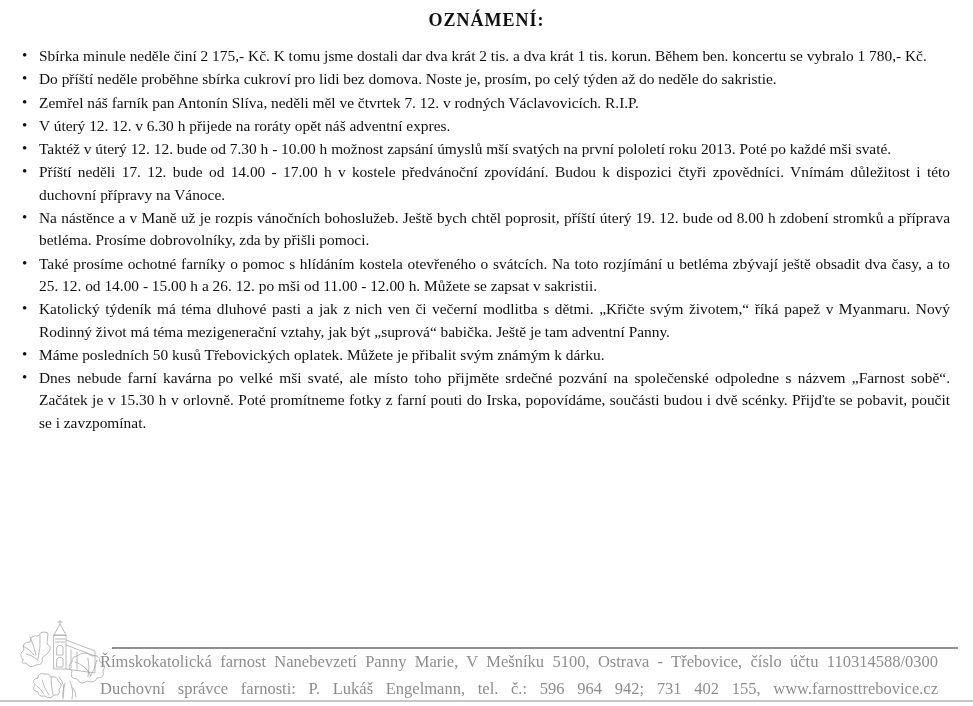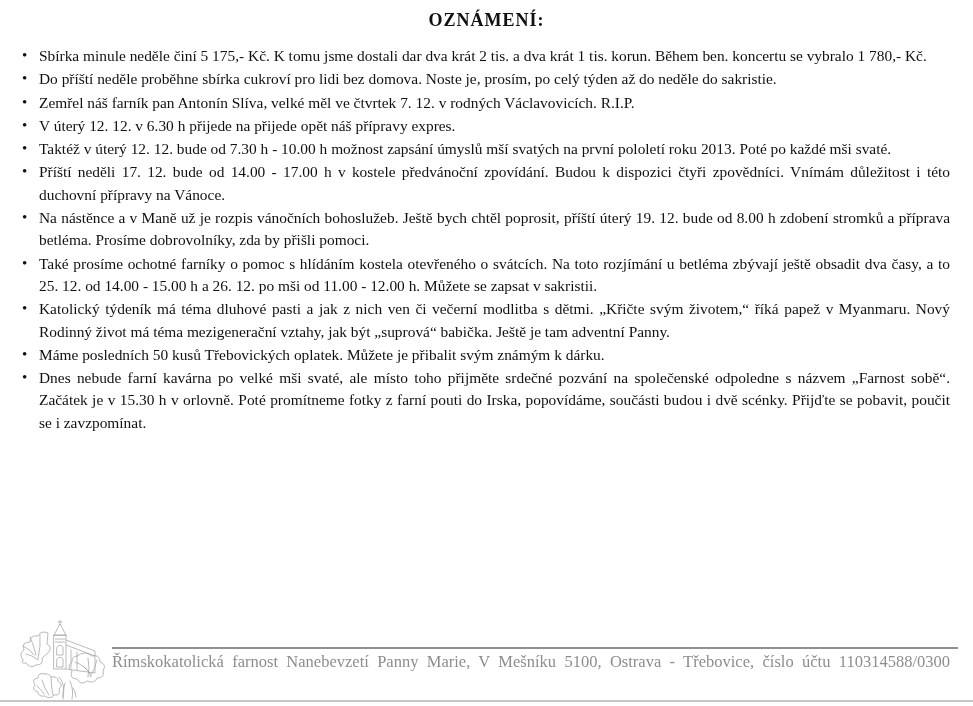--- a/index.html
+++ b/index.html
@@ -51,21 +51,21 @@
     left: 112px;
     top: 647px;
     width: 846px;
     height: 0;
     border: none;
     border-top: 2px solid var(--c-divider, #909090);
     margin: 0;
   }
   .footer-line {
     position: absolute;
-    left: 112px;
+    left: 100px;
     width: 838px;
     color: var(--c-footer, #8d8d8d);
     font-size: 16.5px;
     white-space: nowrap;
     text-align: justify;
     text-align-last: justify;
     word-spacing: 2px;
   }
   .footer-line1 { top: 652px; }
   .footer-line2 { top: 679px; }
@@ -87,24 +87,24 @@
   }
 </style>
 </head>
 <body>
 
 <div class="page">
 
   <h1 class="title">OZNÁMENÍ:</h1>
 
   <ul class="bullets" id="announcements-list">
-      <li><span class="marker">•</span><b>Sbírka</b><span> minule neděle činí 5 175,- Kč. K tomu jsme dostali </span><b>dar</b><span> dva krát 2 tis. a dva krát 1 tis. korun. Během ben. koncertu se vybralo 1 780,- Kč.</span></li>
+      <li><span class="marker">•</span><b>Sbírka</b><span> minule neděle činí 2 175,- Kč. K tomu jsme dostali </span><b>dar</b><span> dva krát 2 tis. a dva krát 1 tis. korun. Během ben. koncertu se vybralo 1 780,- Kč.</span></li>
       <li><span class="marker">•</span><span>Do příští neděle proběhne </span><b>sbírka cukroví pro lidi bez domova</b><span>. Noste je, prosím, po celý týden až do neděle do sakristie.</span></li>
-      <li><span class="marker">•</span><span>Zemřel náš farník pan Antonín Slíva, </span><b>velké</b><span> měl ve čtvrtek 7. 12. v rodných Václavovicích. R.I.P.</span></li>
-      <li><span class="marker">•</span><span>V úterý 12. 12. v 6.30 h přijede na </span><b>přijede</b><span> opět náš přípravy expres.</span></li>
+      <li><span class="marker">•</span><span>Zemřel náš farník pan Antonín Slíva, </span><b>neděli</b><span> měl ve čtvrtek 7. 12. v rodných Václavovicích. R.I.P.</span></li>
+      <li><span class="marker">•</span><span>V úterý 12. 12. v 6.30 h přijede na </span><b>roráty</b><span> opět náš adventní expres.</span></li>
       <li><span class="marker">•</span><span>Taktéž v úterý 12. 12. bude od 7.30 h - 10.00 h možnost </span><b>zapsání úmyslů mší svatých</b><span> na první pololetí roku 2013. Poté po každé mši svaté.</span></li>
       <li><span class="marker">•</span><span>Příští neděli 17. 12. bude od 14.00 - 17.00 h v kostele </span><b>předvánoční zpovídání</b><span>. Budou k dispozici čtyři zpovědníci. Vnímám důležitost i této duchovní přípravy na Vánoce.</span></li>
       <li><span class="marker">•</span><span>Na nástěnce a v Maně už je </span><b>rozpis vánočních bohoslužeb</b><span>. Ještě bych chtěl poprosit, příští úterý 19. 12. bude od 8.00 h </span><b>zdobení stromků a příprava betléma.</b><span> Prosíme dobrovolníky, zda by přišli pomoci.</span></li>
       <li><span class="marker">•</span><span>Také prosíme ochotné farníky o pomoc s hlídáním kostela otevřeného o svátcích. Na toto </span><b>rozjímání u betléma</b><span> zbývají ještě obsadit dva časy, a to 25. 12. od 14.00 - 15.00 h a 26. 12. po mši od 11.00 - 12.00 h. Můžete se zapsat v sakristii.</span></li>
       <li><span class="marker">•</span><b>Katolický týdeník</b><span> má téma dluhové pasti a jak z nich ven či večerní modlitba s dětmi. „Křičte svým životem,“ říká papež v Myanmaru. Nový </span><b>Rodinný život</b><span> má téma mezigenerační vztahy, jak být „suprová“ babička. Ještě je tam adventní </span><b>Panny</b><span>.</span></li>
       <li><span class="marker">•</span><span>Máme posledních 50 kusů </span><b>Třebovických oplatek</b><span>. Můžete je přibalit svým známým k dárku.</span></li>
       <li><span class="marker">•</span><span>Dnes nebude farní kavárna po velké mši svaté, ale místo toho přijměte srdečné pozvání na společenské odpoledne s názvem </span><b>„Farnost sobě“.</b><span> Začátek je v 15.30 h v orlovně. Poté promítneme fotky z farní pouti do Irska, popovídáme, součásti budou i dvě scénky. Přijďte se pobavit, poučit se i zavzpomínat.</span></li>
     </ul>
 
   <div class="church">
@@ -132,16 +132,17 @@
         <path d="M32 54 q-7 -2 -7 4 q-7 1 -3 7 q-4 5 3 7 q0 5 7 4 q5 4 9 -1 q7 1 5 -6 q5 -4 -1 -8 q0 -5 -7 -4 q-2 -4 -6 -3"></path>
         <path d="M46 57 q7 7 4 20 M38 57 q0 9 2 18 M29 60 q2 8 7 15 M52 63 q-3 9 -2 16 M57 61 q4 9 2 18"></path>
         <path d="M24 66 q4 3 7 8 M60 68 q3 4 3 9"></path>
       </g>
     </svg>
   </div>
 
   <hr class="footer-rule">
 
   <div class="footer-line footer-line1">Římskokatolická farnost Nanebevzetí Panny Marie, V Mešníku 5100, Ostrava - Třebovice, číslo účtu 110314588/0300</div>
+  <div class="footer-line footer-line2">Duchovní správce farnosti: P. Lukáš Engelmann, tel. č.: 596 964 942; 731 402 155, www.farnosttrebovice.cz</div>
 
   <div class="bottom-border"></div>
 
 </div>
 
 </body></html>

